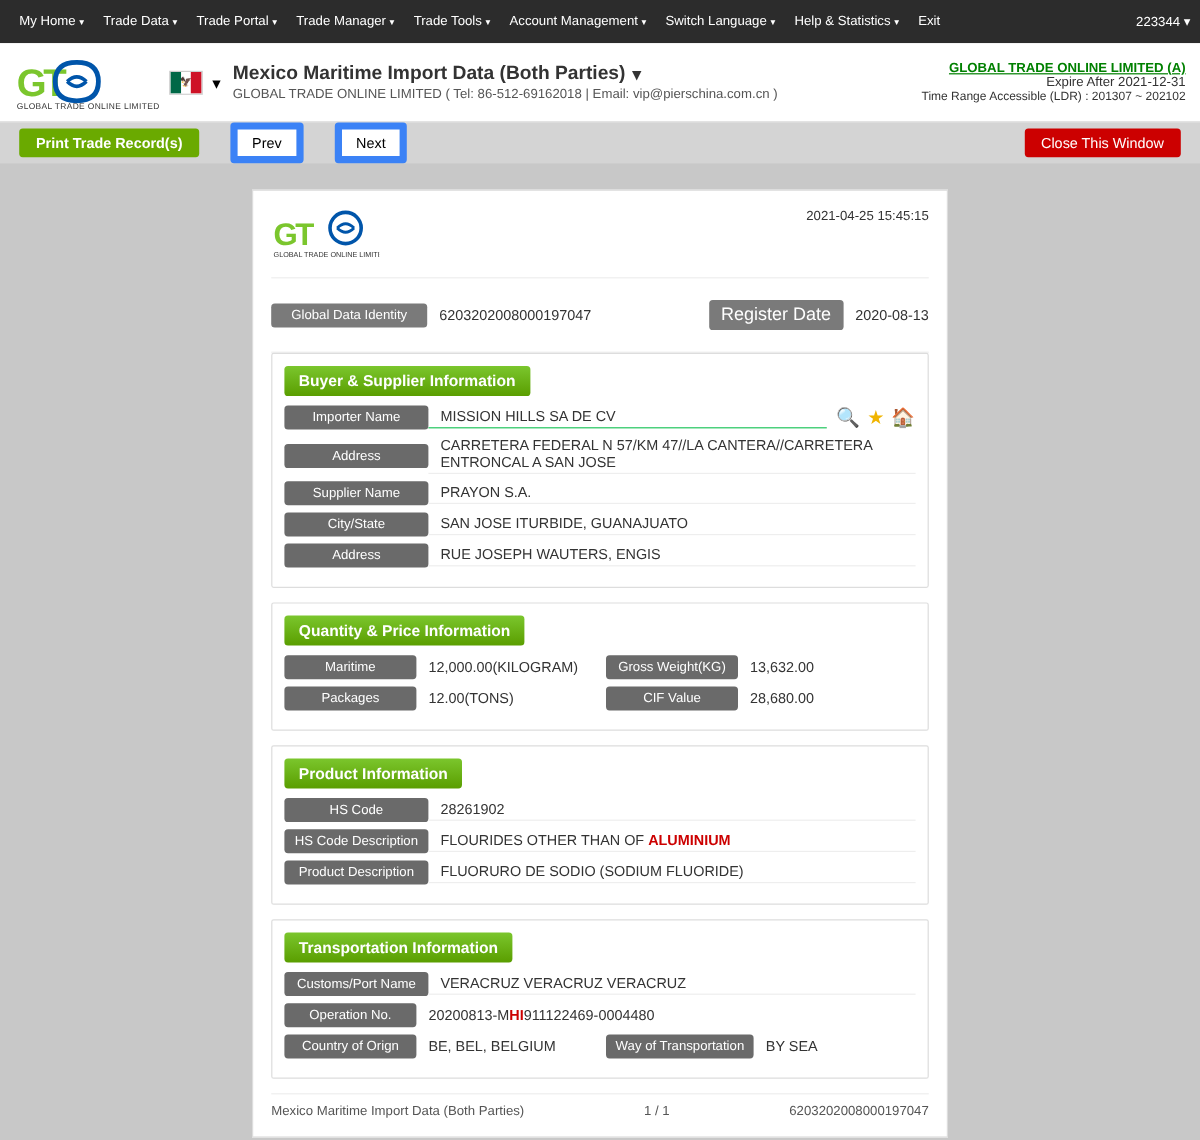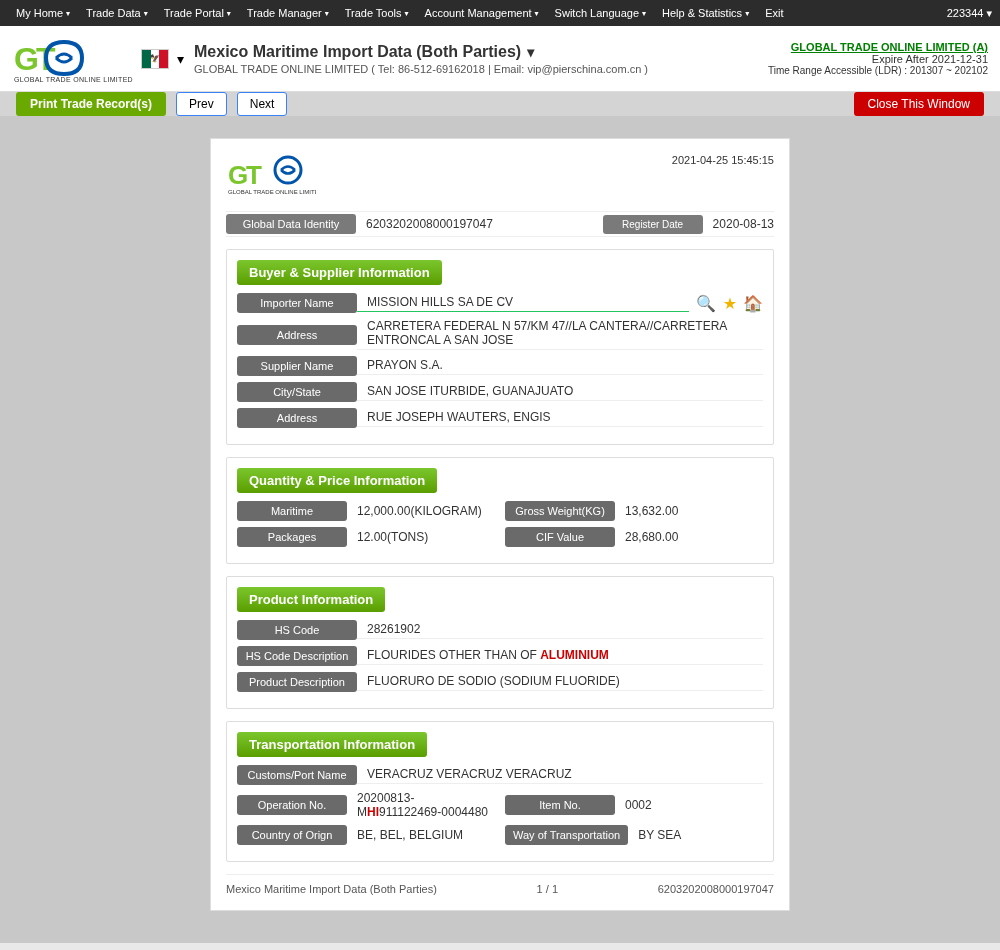--- a/index.html
+++ b/index.html
@@ -1,19 +1,19 @@
 <!DOCTYPE html>
 <html><head>
   <meta charset="utf-8">
   <style>
     * { margin: 0; padding: 0; box-sizing: border-box; }
     body { font-family: Arial, sans-serif; font-size: 12px; background: #e8e8e8; width: 1000px; min-height: 950px; }
 
     
-    .top-nav { background: #2c2c2c; color: #fff; display: flex; align-items: center; height: 26px; padding: 0 8px; font-size: 11px; }
+    .top-nav { background: #2c2c2c; color: #fff; display: flex; align-items: center; height: 36px; padding: 0 8px; font-size: 11px; }
     .top-nav-item { padding: 0 8px; cursor: pointer; display: flex; align-items: center; gap: 3px; }
     .nav-arrow { font-size: 8px; }
     .top-nav-right { margin-left: auto; }
 
     
     .header { background: #fff; padding: 8px 12px; display: flex; align-items: center; border-bottom: 1px solid #ddd; }
     .logo-area { display: flex; align-items: center; gap: 8px; }
     .flag { width: 28px; height: 20px; display: inline-block; position: relative; overflow: hidden; border: 1px solid #ccc; }
     .flag-green { background: #006847; width: 33%; height: 100%; display: inline-block; }
     .flag-white { background: #fff; width: 34%; height: 100%; display: inline-block; }
@@ -22,32 +22,32 @@
     .header-title { font-size: 16px; font-weight: bold; color: #333; display: flex; align-items: center; gap: 6px; }
     .header-subtitle { font-size: 11px; color: #555; margin-top: 2px; }
     .header-right { margin-left: auto; text-align: right; font-size: 11px; }
     .company-name-link { color: #008000; font-weight: bold; text-decoration: underline; }
     .expire-text { color: #333; }
     .time-range { color: #333; font-size: 10px; }
 
     
     .toolbar { background: #d4d4d4; padding: 0 16px; display: flex; align-items: center; gap: 10px; }
     .btn-print { background: #6aaa00; color: #fff; border: none; padding: 5px 14px; border-radius: 3px; cursor: pointer; font-size: 12px; font-weight: bold; }
-    .btn-nav { background: #fff; border: 1px solid #3b82f6; padding: 4px 12px; border-radius: 3px; cursor: pointer; font-size: 12px; }
+    .btn-nav { background: #fff; border: 6px solid #3b82f6; padding: 4px 12px; border-radius: 3px; cursor: pointer; font-size: 12px; margin-left: 16px; }
     .btn-close { background: #cc0000; color: #fff; border: none; padding: 5px 14px; border-radius: 3px; cursor: pointer; font-size: 12px; margin-left: auto; }
 
     
     .record-card { background: #fff; border: 1px solid #ddd; padding: 15px; margin-bottom: 10px; }
 
     
     .card-header { display: flex; justify-content: space-between; align-items: flex-start; margin-bottom: 12px; }
     .card-date { font-size: 11px; color: #333; }
     .identity-label { background: #7a7a7a; color: #fff; padding: 4px 10px; border-radius: 3px; font-size: 11px; min-width: 130px; text-align: center; }
     .identity-value { font-size: 12px; color: #333; flex: 1; }
-    .reg-label { background: #7a7a7a; color: #fff; padding: 4px 10px; border-radius: 3px; font-size: 10px; min-width: 100px; text-align: center; }
+    .reg-label { background: #7a7a7a; color: #fff; padding: 4px 10px; border-radius: 3px; font-size: 15px; min-width: 100px; text-align: center; }
     .reg-value { font-size: 12px; color: #333; }
 
     
     .section-header { background: linear-gradient(to bottom, #7bc62d, #5a9e00); color: #fff; padding: 5px 12px; border-radius: 3px; font-size: 13px; font-weight: bold; margin-bottom: 8px; display: inline-block; }
 
     
     .section-box { border: 1px solid #ddd; padding: 10px; margin-bottom: 12px; border-radius: 2px; }
 
     
     .info-row { display: flex; align-items: center; gap: 0; margin-bottom: 6px; }
@@ -182,21 +182,21 @@
             <text x="20" y="30" font-size="26" font-weight="bold" fill="#7bc62d" font-family="Arial">T</text>
             <circle cx="62" cy="16" r="13" fill="none" stroke="#0055aa" stroke-width="3"></circle>
             <path d="M55 16 Q62 9 69 16" fill="none" stroke="#0055aa" stroke-width="2.5"></path>
             <path d="M55 16 Q62 23 69 16" fill="none" stroke="#0055aa" stroke-width="2.5"></path>
             <text x="2" y="40" font-size="6" fill="#333" font-family="Arial">GLOBAL TRADE ONLINE LIMITED</text>
           </svg>
         </div>
         <div class="card-date">2021-04-25 15:45:15</div>
       </div>
 
-      <div style="display:flex;align-items:center;gap:10px;margin-bottom:12px;padding:2px 0;border-top:1px solid #eee;border-bottom:1px solid #eee;">
+      <div style="display:flex;align-items:center;gap:10px;padding:18px 0;border-top:1px solid #eee;border-bottom:1px solid #eee;">
         <span class="identity-label">Global Data Identity</span>
         <span class="identity-value">6203202008000197047</span>
         <span class="reg-label">Register Date</span>
         <span class="reg-value">2020-08-13</span>
       </div>
 
       <div class="section-box">
         <span class="section-header">Buyer &amp; Supplier Information</span>
 
         
@@ -276,24 +276,20 @@
           <span class="info-label">Customs/Port Name</span>
           <span class="info-value">VERACRUZ VERACRUZ VERACRUZ</span>
         </div>
         <div class="dual-row">
           <div class="dual-left">
             <span class="dual-label">Operation No.</span>
             <span class="dual-value">
               <span>20200813-M</span><span style="color:#cc0000;font-weight:bold;">HI</span><span>911122469-0004480</span>
             </span>
           </div>
-          <div class="dual-right">
-            <span class="dual-label">Item No.</span>
-            <span class="dual-value">0002</span>
-          </div>
         </div>
         <div class="dual-row">
           <div class="dual-left">
             <span class="dual-label">Country of Orign</span>
             <span class="dual-value">BE, BEL, BELGIUM</span>
           </div>
           <div class="dual-right">
             <span class="dual-label">Way of Transportation</span>
             <span class="dual-value">BY SEA</span>
           </div>

